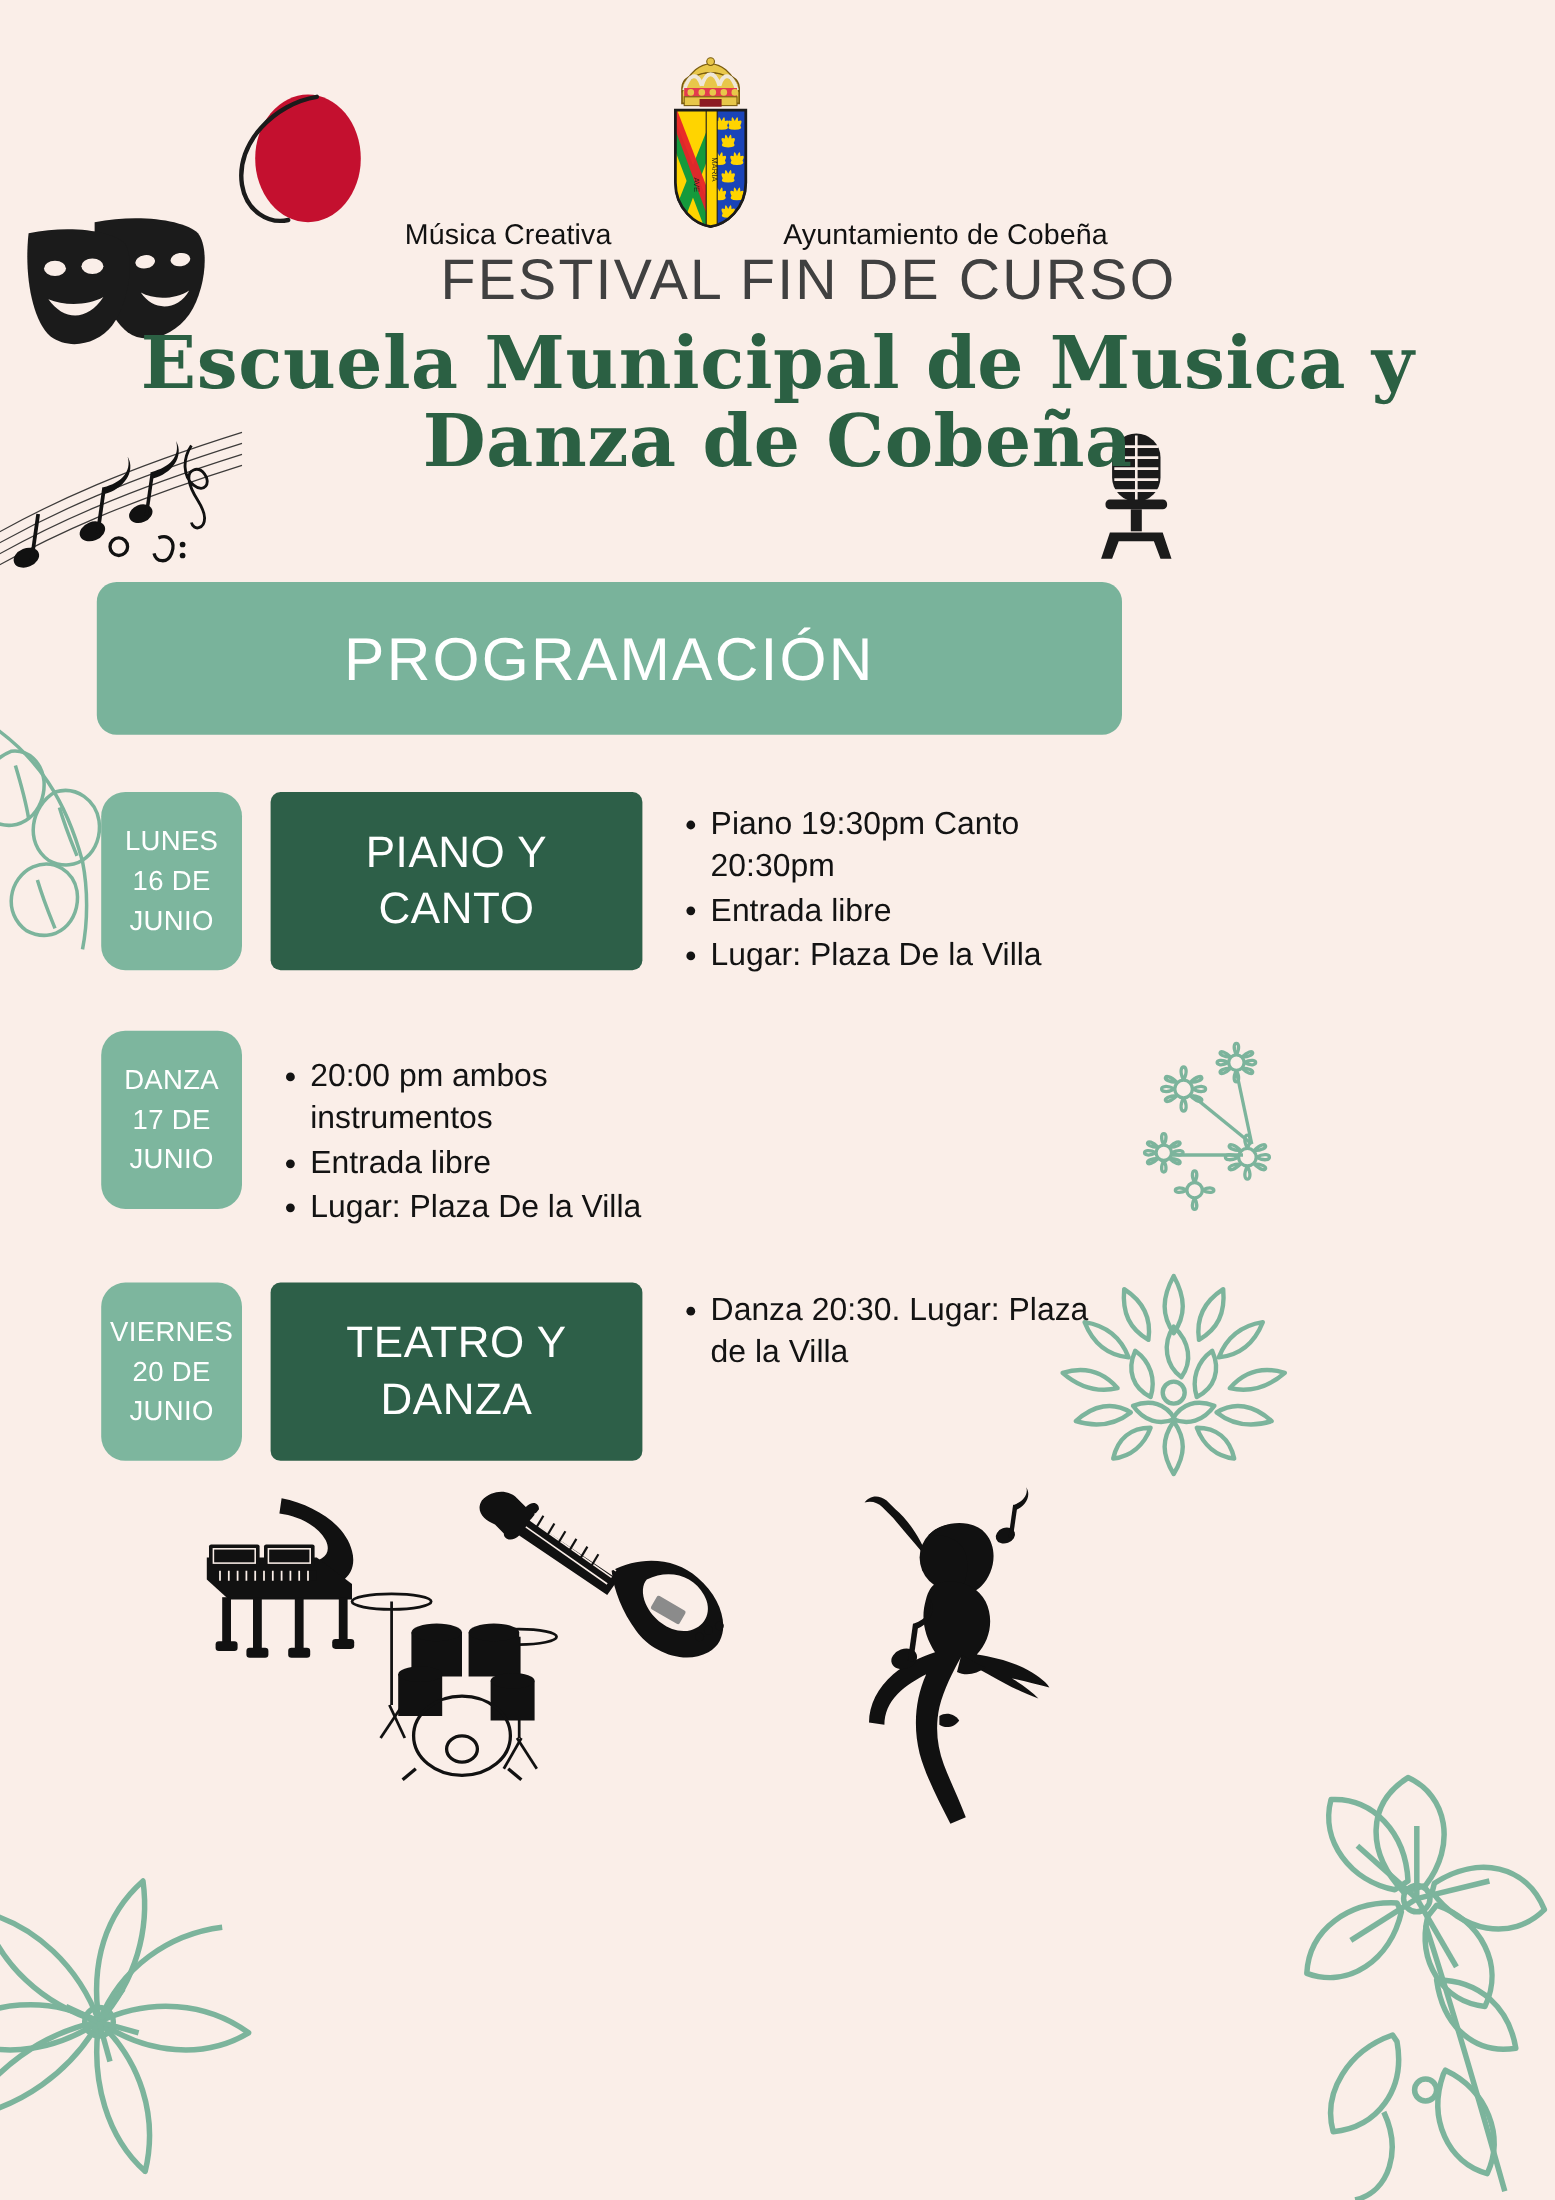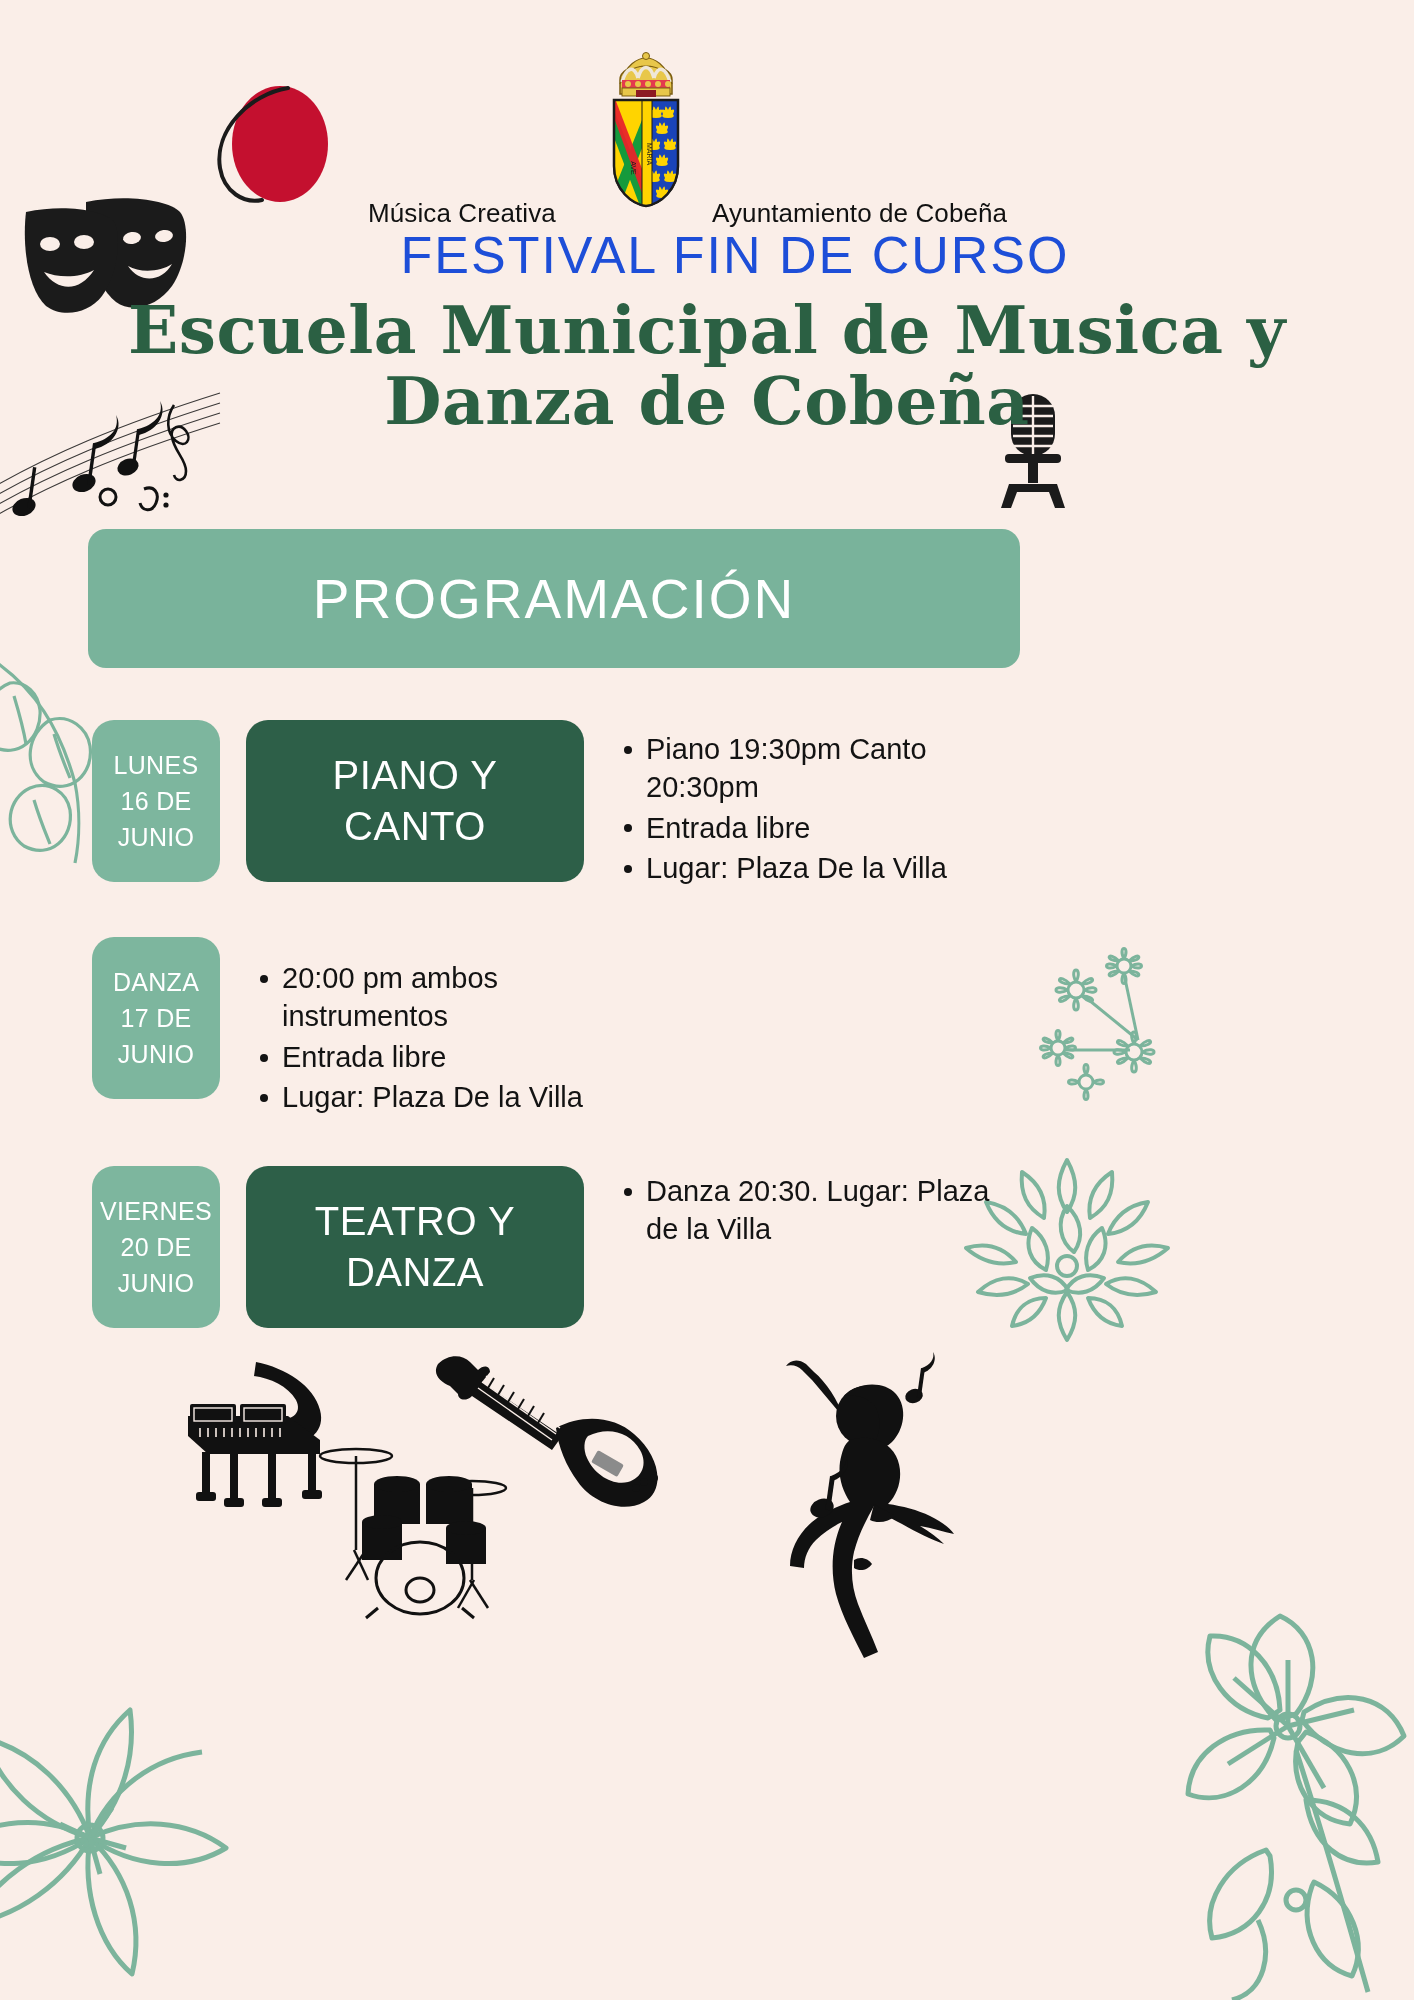--- a/index.html
+++ b/index.html
@@ -19,21 +19,21 @@
   
   .logos{position:absolute;left:0;top:40px;width:1414px;height:180px;}
   .logo-mc{position:absolute;left:200px;top:42px;width:160px;height:130px;}
   .logo-mc-label{position:absolute;left:368px;top:158px;font-size:26px;color:#111;letter-spacing:.1px;}
   .logo-ay{position:absolute;left:598px;top:10px;width:96px;height:160px;}
   .logo-ay-label{position:absolute;left:712px;top:158px;font-size:26px;color:#111;letter-spacing:.1px;}
 
   
   .kicker{
     position:absolute;left:0;top:225px;width:1412px;text-align:center;
-    font-size:52px;letter-spacing:2px;color:#1d4ed8;font-weight:400;
+    font-size:52px;letter-spacing:2px;color:#404040;font-weight:400;
     font-family:"Liberation Sans", sans-serif;
     padding-left:58px;box-sizing:border-box;
   }
   .maintitle{
     position:absolute;left:0;top:295px;width:1414px;text-align:center;
     color:#2b6043;
     font-family:"DejaVu Serif","Liberation Serif",serif;
     font-weight:700;font-size:66px;line-height:1.08;
     letter-spacing:.5px;
   }
@@ -52,21 +52,21 @@
   
   .rows{position:absolute;left:0;top:720px;width:1414px;}
   .row{position:relative;display:flex;align-items:flex-start;margin-bottom:24px;}
   .row .daychip{
     margin-left:92px;width:128px;border-radius:22px;background:#7db69e;
     color:#fff;display:flex;flex-direction:column;align-items:center;justify-content:center;
     font-size:25px;line-height:1.45;text-align:center;letter-spacing:.3px;
     box-sizing:border-box;padding:10px 4px;
   }
   .row .titlechip{
-    margin-left:26px;width:338px;border-radius:22px;background:#2d5f48;
+    margin-left:26px;width:338px;border-radius:9px;background:#2d5f48;
     color:#fff;display:flex;align-items:center;justify-content:center;
     font-size:40px;line-height:1.28;text-align:center;letter-spacing:.5px;
     box-sizing:border-box;padding:12px 14px;
   }
   .row .details{
     margin-left:36px;width:400px;padding-top:14px;
   }
   .row .details ul{margin:0;padding-left:26px;list-style:none;}
   .row .details li{
     position:relative;font-size:29px;line-height:1.32;color:#131313;

